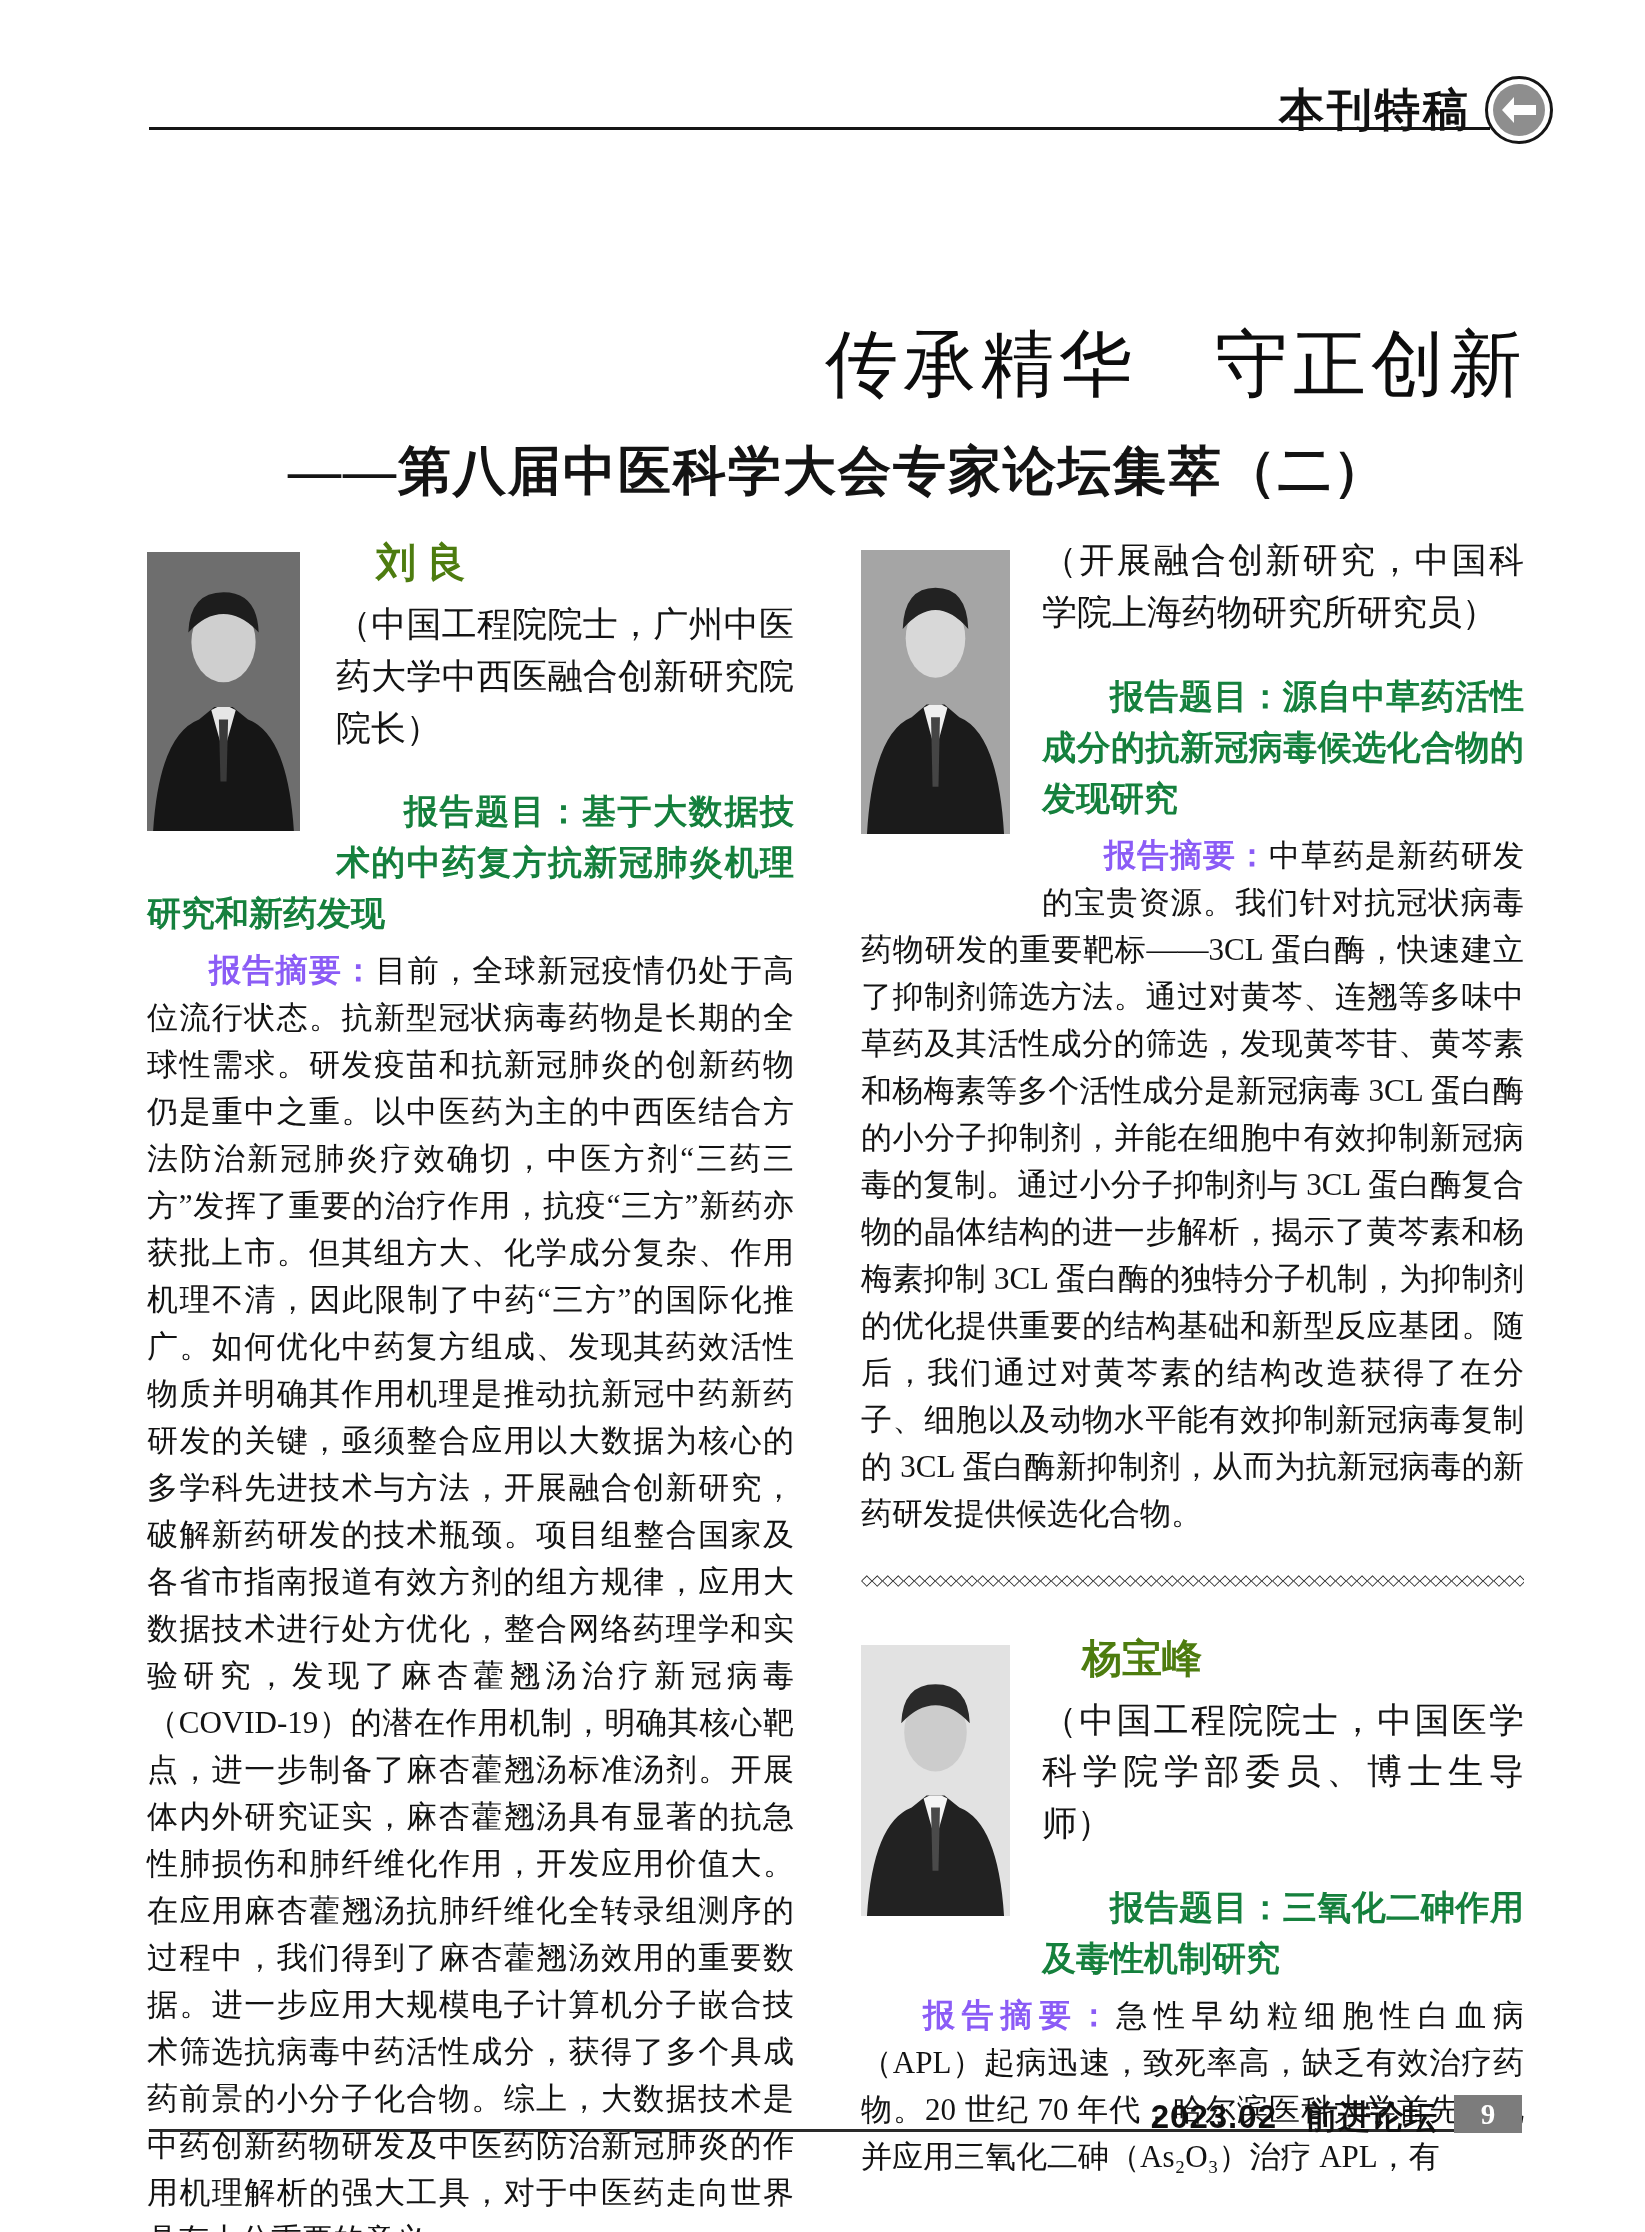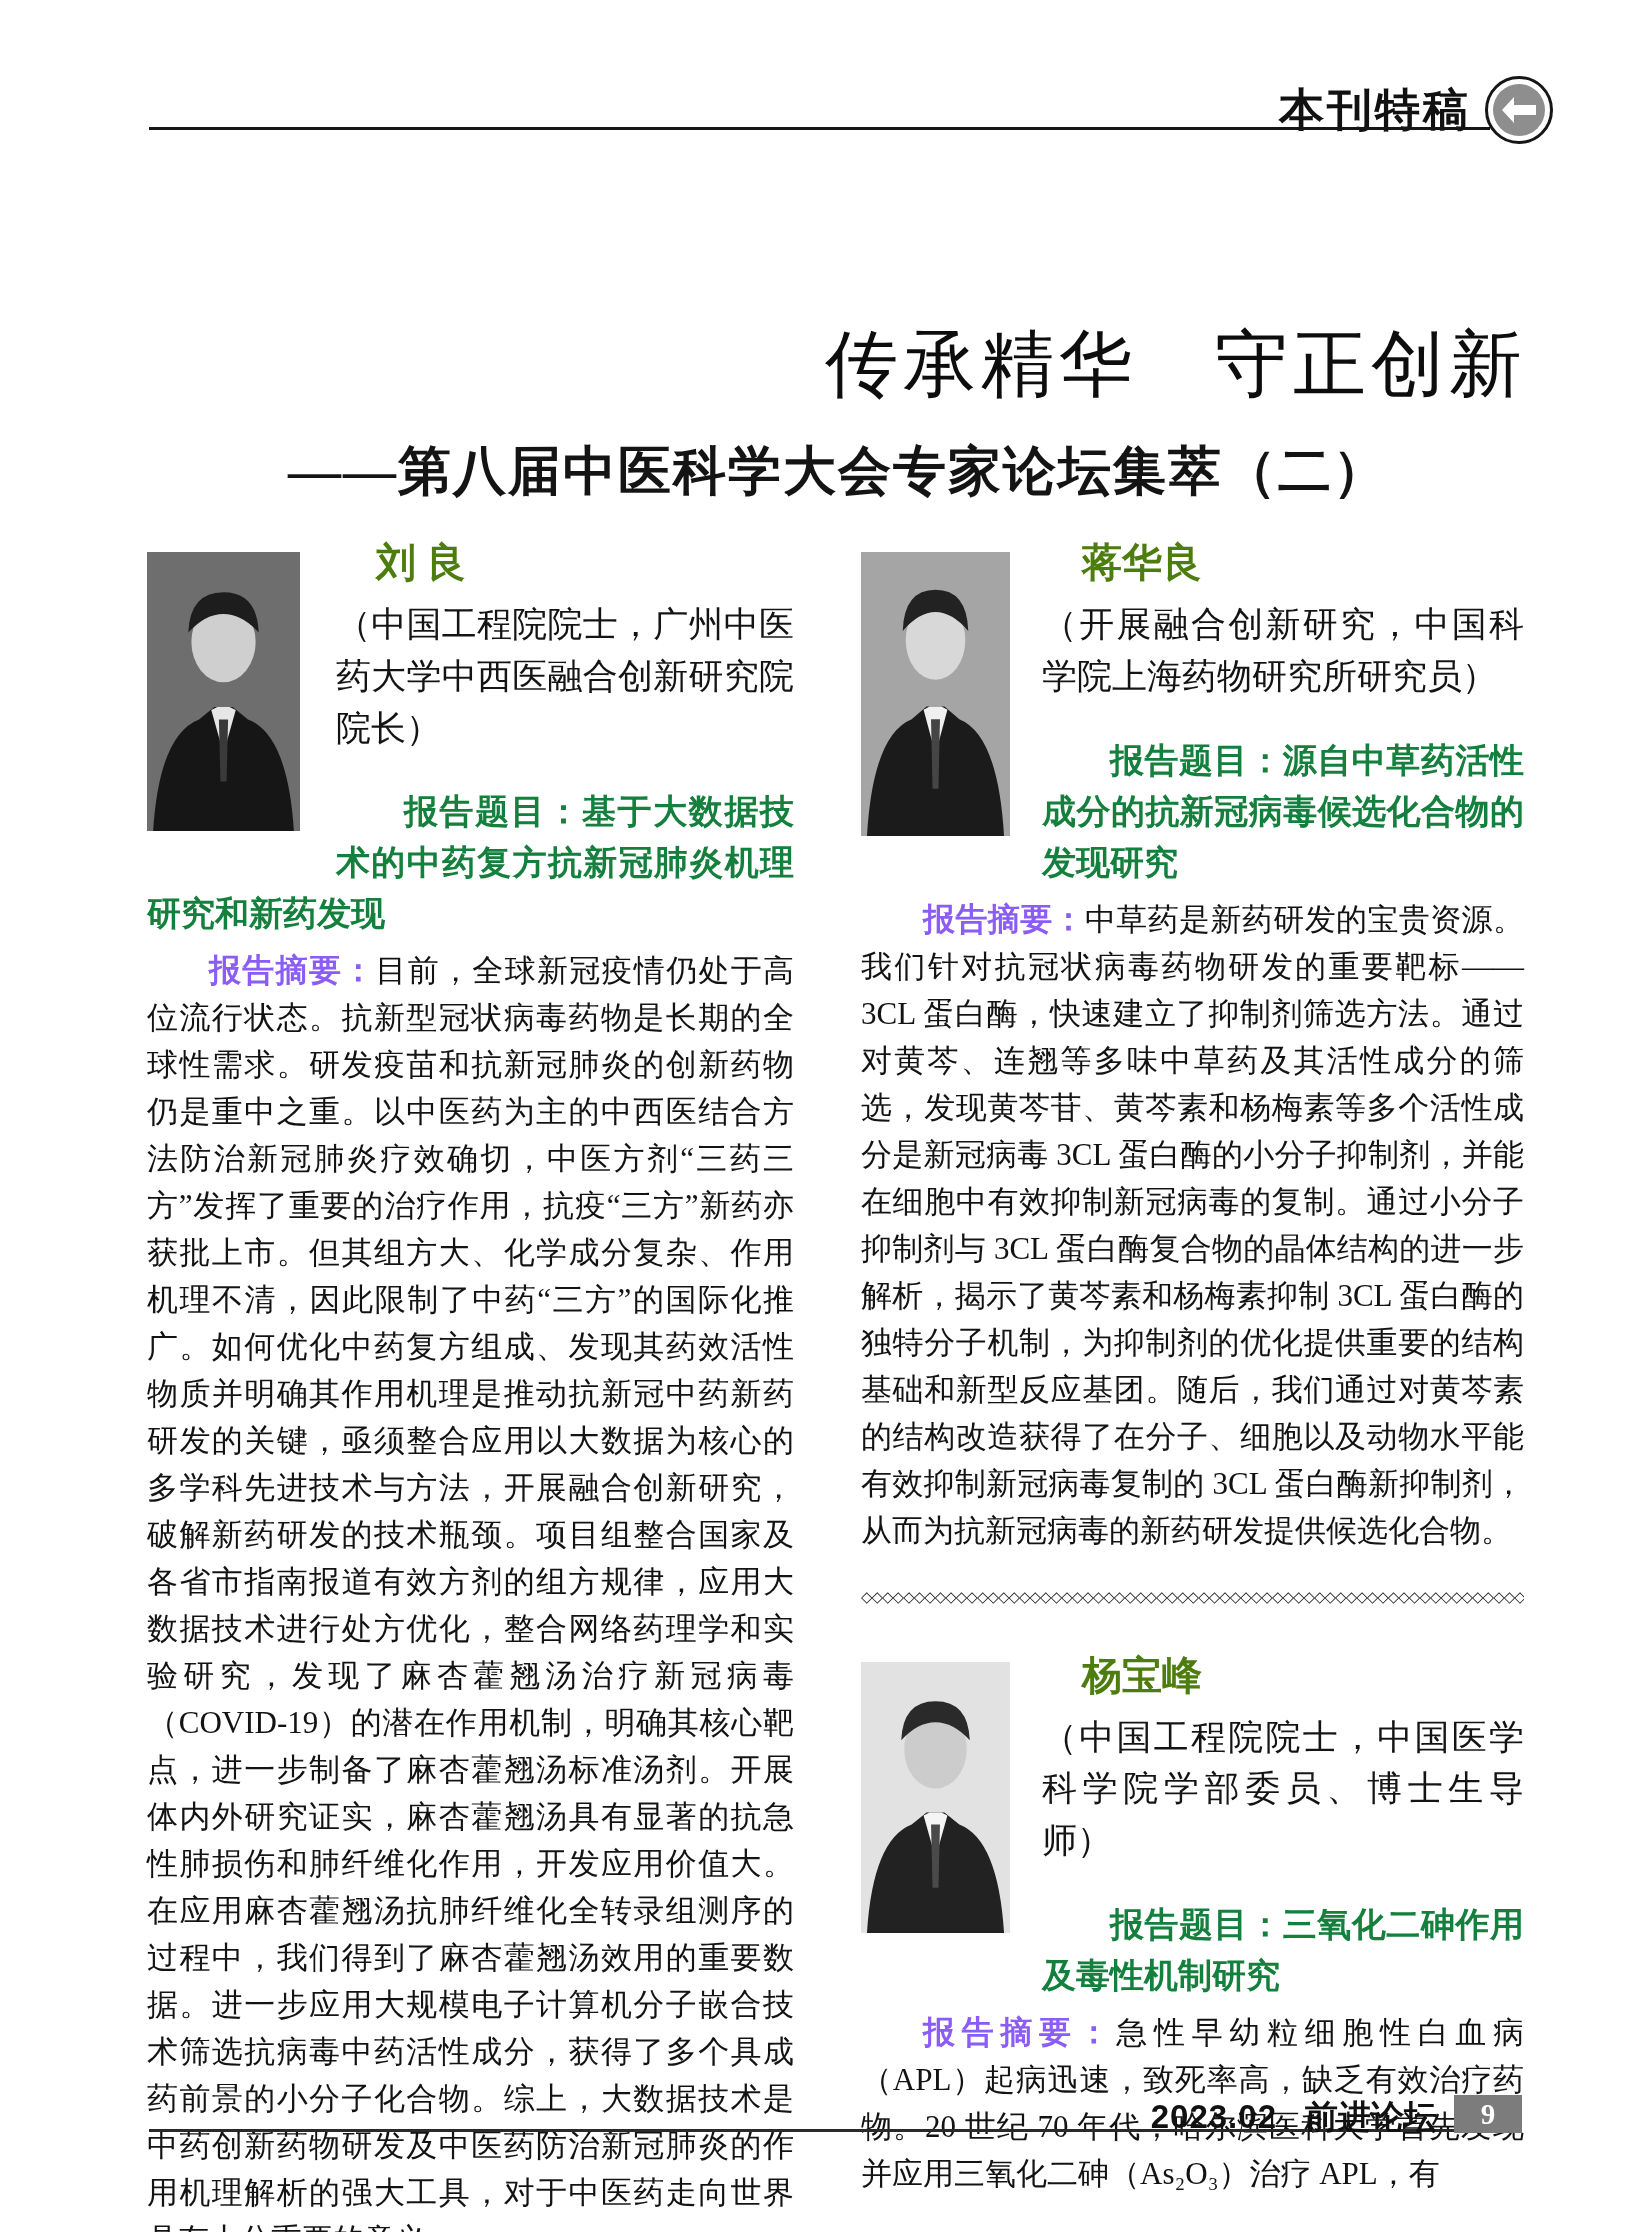--- a/index.html
+++ b/index.html
@@ -160,21 +160,20 @@
       <div class="photo photo-2">
         <svg viewBox="0 0 100 180" preserveAspectRatio="none">
           <rect x="0" y="0" width="100" height="180" fill="#a5a5a5"></rect>
           <ellipse cx="50" cy="56" rx="20" ry="25" fill="#d8d8d8"></ellipse>
           <path d="M28 50 Q29 24 50 24 Q71 24 72 50 Q61 38 50 38 Q39 38 28 50 Z" fill="#222222"></path>
           <path d="M4 180 Q8 116 34 106 L44 98 L56 98 L66 106 Q92 116 96 180 Z" fill="#1b1b1b"></path>
           <path d="M42 100 L50 128 L58 100 L54 98 L46 98 Z" fill="#f0f0f0"></path>
           <path d="M47 106 L53 106 L52 150 L48 150 Z" fill="#454545"></path>
         </svg>
       </div>
-      <h3 class="pname">蒋华良</h3>
       <p class="affil">（开展融合创新研究，中国科学院上海药物研究所研究员）</p>
       <p class="rtitle"><span>报告题目：</span><span>源自中草药活性成分的抗新冠病毒候选化合物的发现研究</span></p>
       <p class="abstract"><span class="alabel">报告摘要：</span><span>中草药是新药研发的宝贵资源。我们针对抗冠状病毒药物研发的重要靶标——3CL 蛋白酶，快速建立了抑制剂筛选方法。通过对黄芩、连翘等多味中草药及其活性成分的筛选，发现黄芩苷、黄芩素和杨梅素等多个活性成分是新冠病毒 3CL 蛋白酶的小分子抑制剂，并能在细胞中有效抑制新冠病毒的复制。通过小分子抑制剂与 3CL 蛋白酶复合物的晶体结构的进一步解析，揭示了黄芩素和杨梅素抑制 3CL 蛋白酶的独特分子机制，为抑制剂的优化提供重要的结构基础和新型反应基团。随后，我们通过对黄芩素的结构改造获得了在分子、细胞以及动物水平能有效抑制新冠病毒复制的 3CL 蛋白酶新抑制剂，从而为抗新冠病毒的新药研发提供候选化合物。</span></p>
       <div class="clear"></div>
     </section>
 
     <div class="divider">◇◇◇◇◇◇◇◇◇◇◇◇◇◇◇◇◇◇◇◇◇◇◇◇◇◇◇◇◇◇◇◇◇◇◇◇◇◇◇◇◇◇◇◇◇◇◇◇◇◇◇◇◇◇◇◇◇◇◇◇◇◇◇◇◇◇</div>
 
     <section class="profile">
       <div class="photo photo-3">

